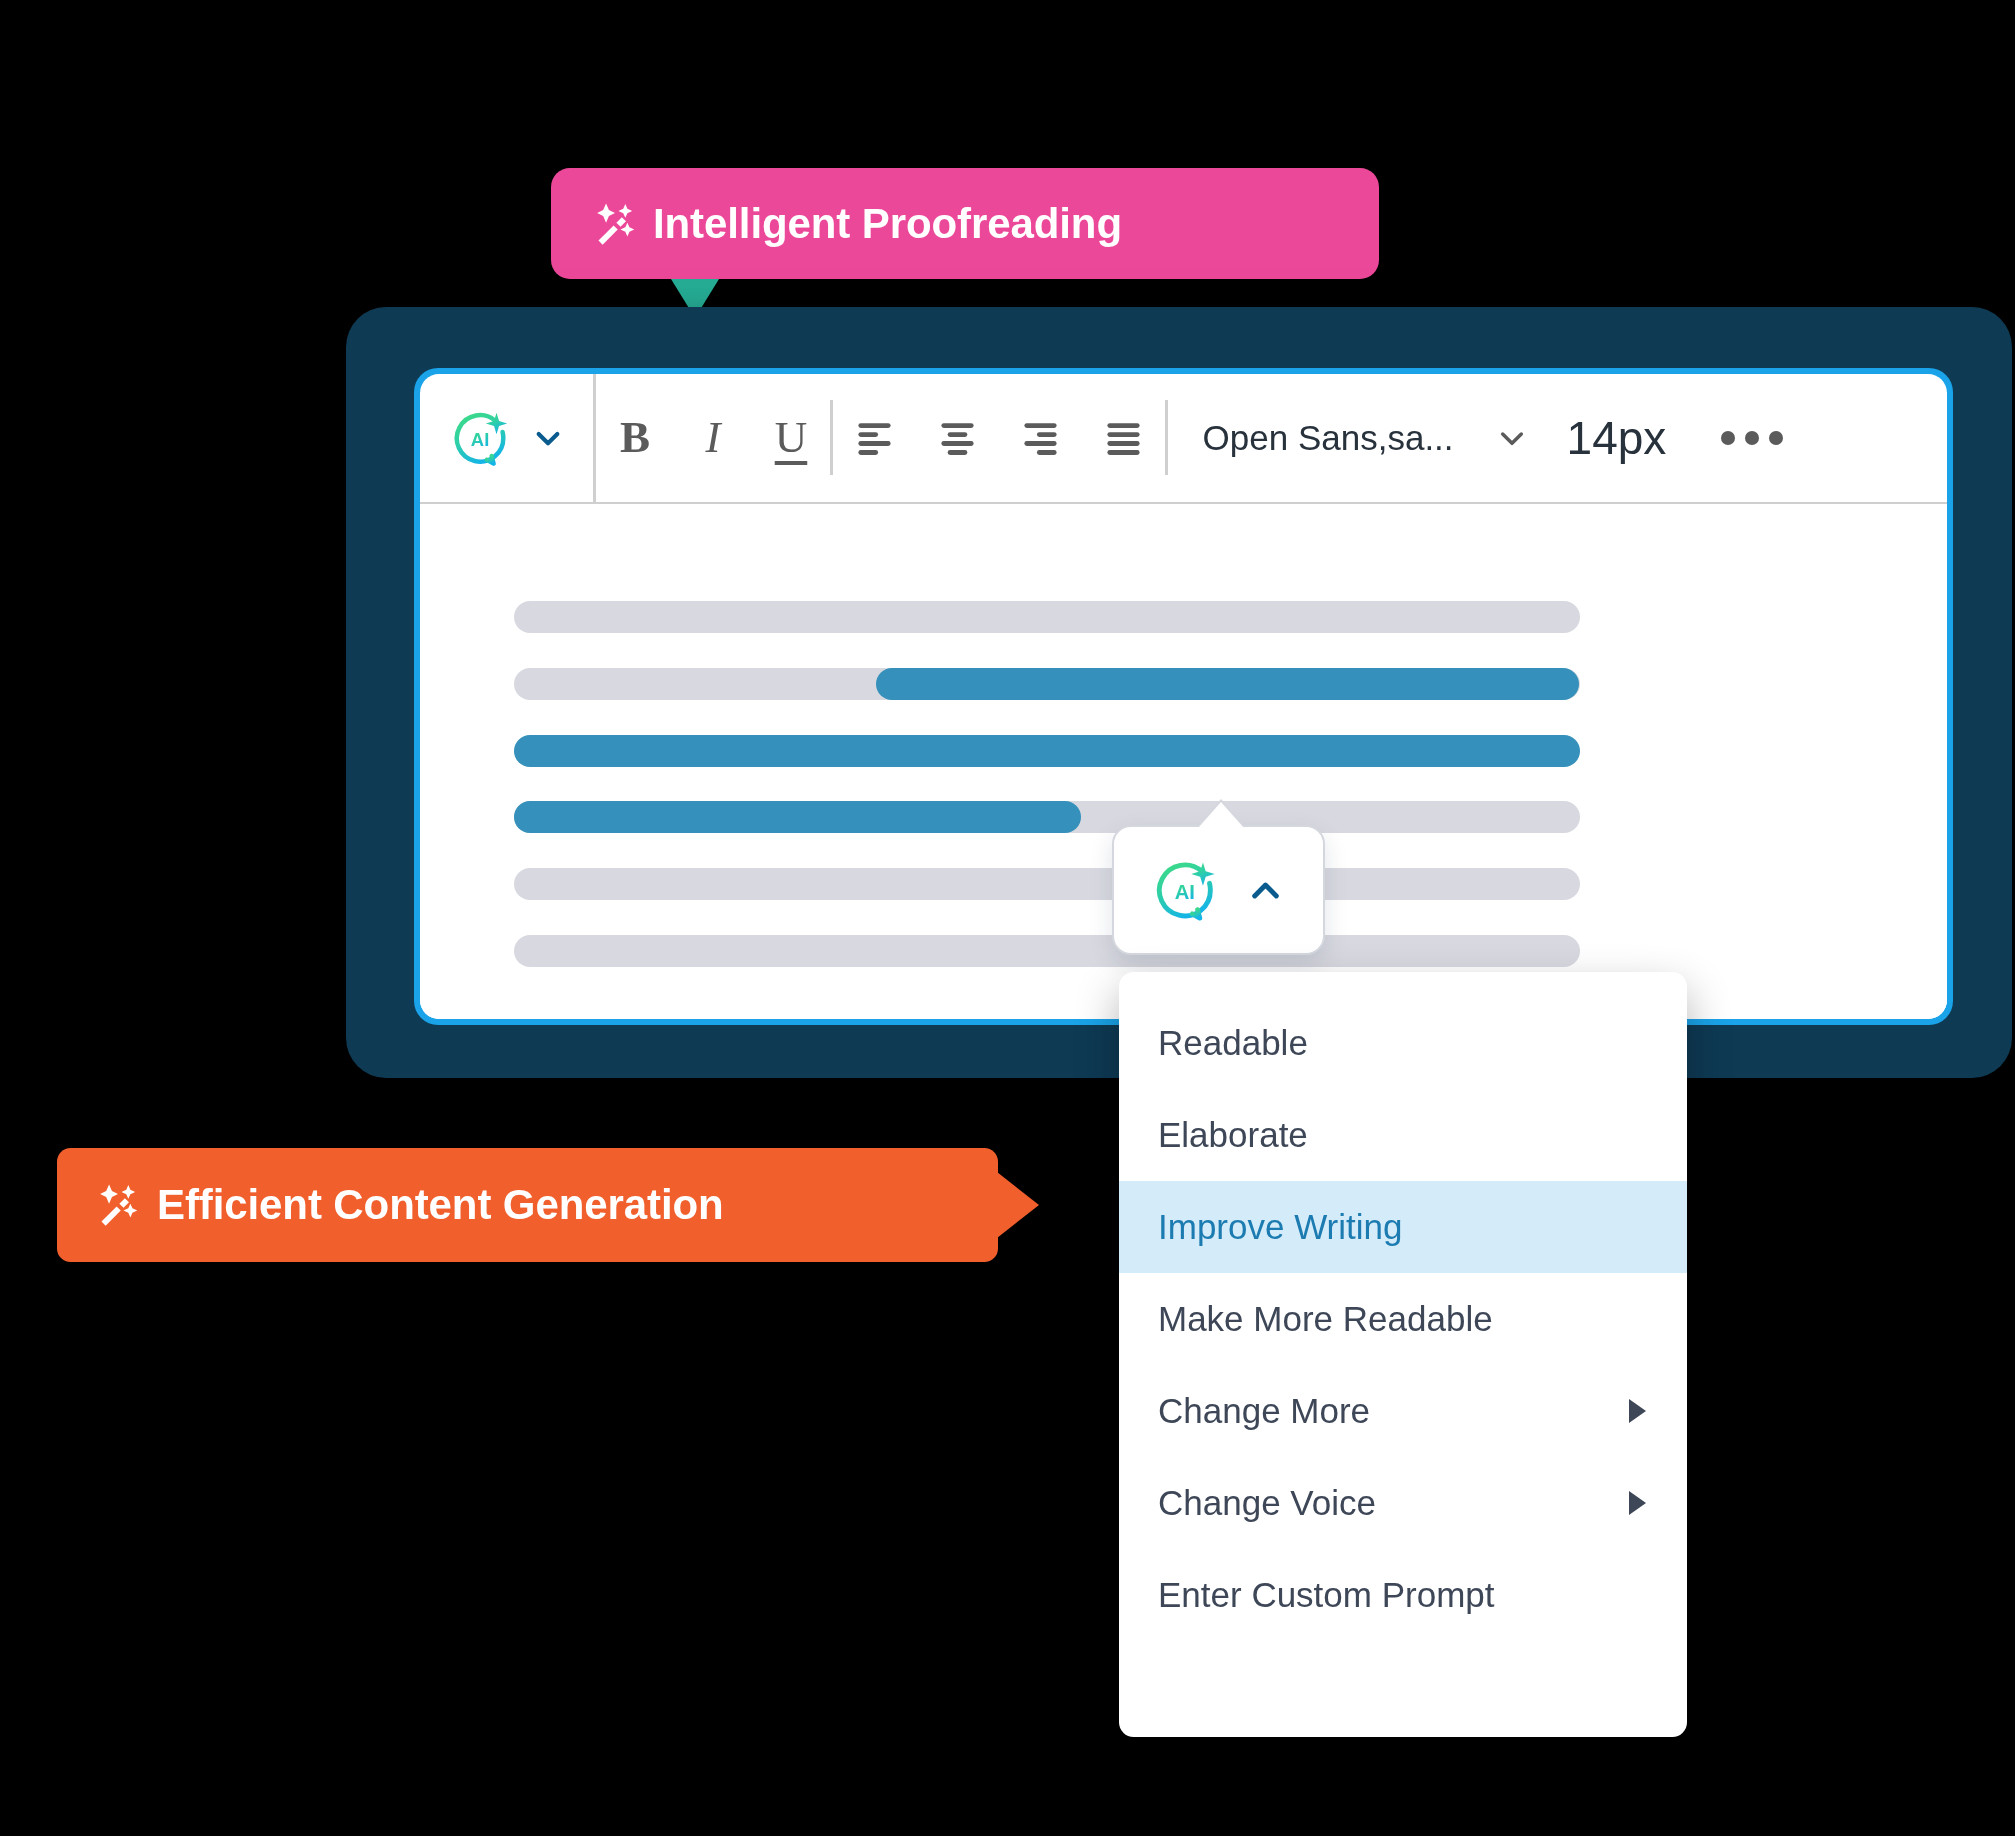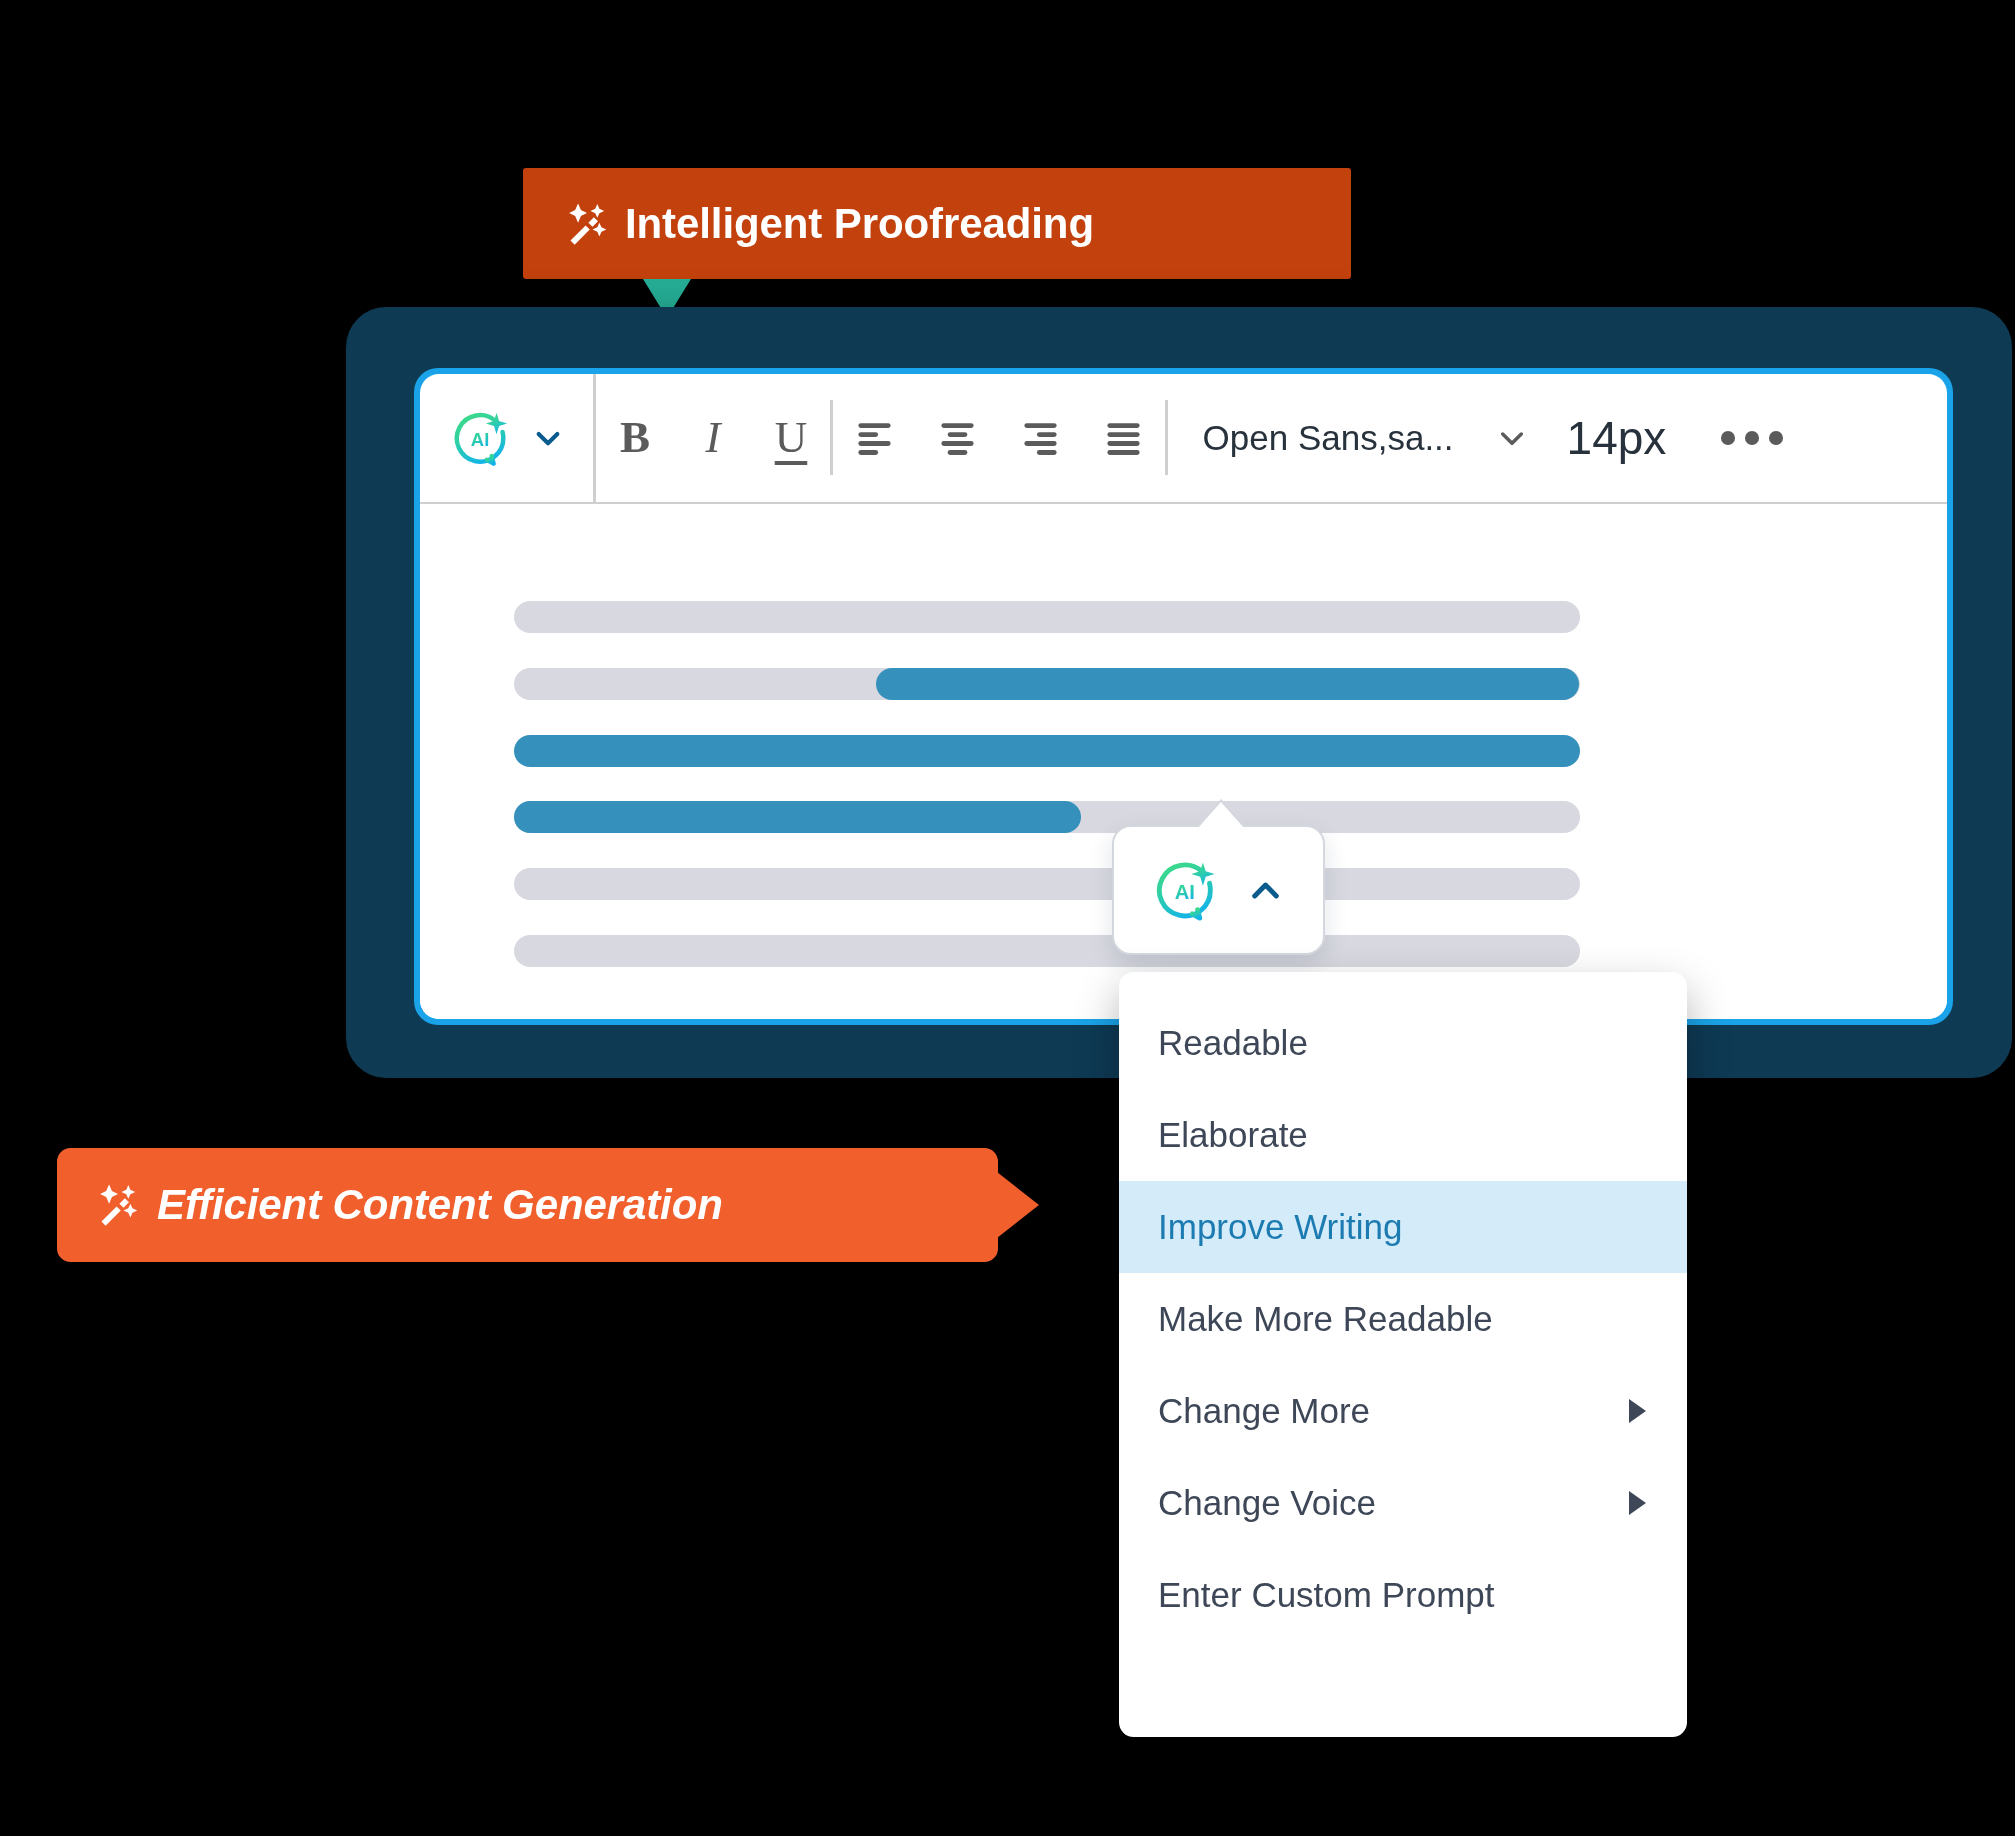--- a/index.html
+++ b/index.html
@@ -6,22 +6,22 @@
   html,body{margin:0;padding:0;background:#000;}
   body{
     width:2015px;height:1836px;position:relative;overflow:hidden;
     font-family:"Liberation Sans", sans-serif;
     -webkit-font-smoothing:antialiased;
   }
   .stage{position:absolute;inset:0;}
 
   
   #proof-badge{
-    position:absolute;left:523px;top:168px;width:828px;height:111px;
-    background:#c2410c;border-radius:3px;
+    position:absolute;left:551px;top:168px;width:828px;height:111px;
+    background:#ec4899;border-radius:19px;
     display:flex;align-items:center;box-sizing:border-box;padding-left:42px;
   }
   #proof-badge .btxt{
     color:#fff;font-size:42px;font-weight:700;letter-spacing:-0.1px;
     margin-left:16px;white-space:nowrap;
   }
   #proof-badge .tail{
     position:absolute;left:120px;top:111px;width:0;height:0;
     border-left:24px solid transparent;border-right:24px solid transparent;
     border-top:39px solid #26AE96;
@@ -110,21 +110,21 @@
     border-bottom:12px solid transparent;border-left:17.6px solid #3E4757;display:block;}
 
   
   #gen-badge{
     position:absolute;left:57px;top:1148px;width:941px;height:114px;
     background:#F15F2C;border-radius:13.6px;
     display:flex;align-items:center;padding-left:39px;box-sizing:border-box;
   }
   #gen-badge .btxt{
     color:#fff;font-size:42px;font-weight:700;letter-spacing:-0.1px;
-    margin-left:17px;white-space:nowrap;font-style:italic;
+    margin-left:17px;white-space:nowrap;
   }
   #gen-badge .tail-r{
     position:absolute;left:940px;top:24.4px;width:0;height:0;
     border-top:33px solid transparent;border-bottom:33px solid transparent;
     border-left:42px solid #F15F2C;
   }
 </style>
 </head>
 <body>
 

